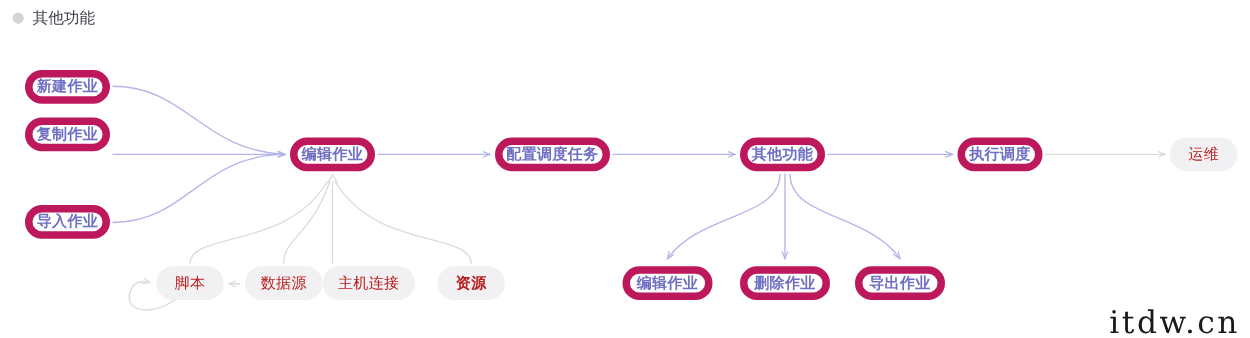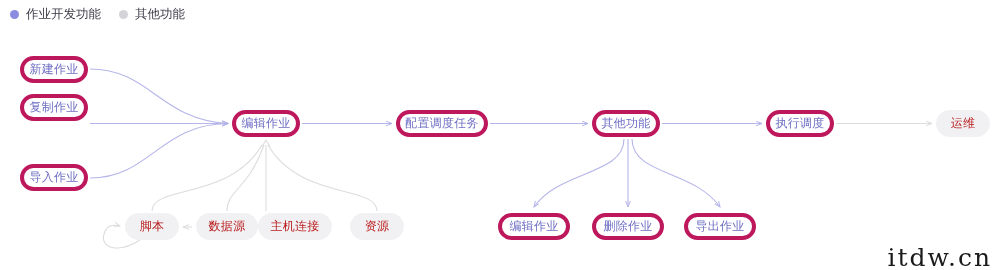--- a/index.html
+++ b/index.html
@@ -16,21 +16,21 @@
   .legend-dot.primary{background:#8b8ce0;}
   .legend-dot.secondary{background:#d4d4d8;}
   .legend-label{font-size:12.5px;color:#3c3c48;line-height:1;}
   .node{
     position:absolute;box-sizing:border-box;
     display:flex;align-items:center;justify-content:center;
     border-radius:14px;white-space:nowrap;
     font-size:12px;letter-spacing:.3px;
   }
   .node.primary{
-    background:#ffffff;border:4px solid #be185d;color:#6f6fc4;
+    background:#ffffff;border:6px solid #be185d;color:#6f6fc4;font-weight:bold;
   }
   .node.secondary{
     background:#f1f1f3;border:1px solid #f1f1f3;color:#b91c1c;
   }
   .watermark{
     position:absolute;right:8px;bottom:-2px;
     font-family:"DejaVu Serif","Liberation Serif",serif;
     font-size:25px;color:#1a1a1a;letter-spacing:2px;
   }
 </style>
@@ -83,40 +83,36 @@
     <path d="M262,146.5 L266,140 L270,146.5"></path>
 
     <path d="M192,227 L183,227" marker-end="url(#ar-s)"></path>
 
     <path d="M140,240 C118,254 100,248 104,234 C106,226 112,224 120,226" marker-end="url(#ar-s)"></path>
   </g>
 </svg>
 
 <div class="legend">
   <div class="legend-item">
-    <span class="legend-dot primary"></span>
-    <span class="legend-label">作业开发功能</span>
-  </div>
-  <div class="legend-item">
     <span class="legend-dot secondary"></span>
     <span class="legend-label">其他功能</span>
   </div>
 </div>
 
 <div id="nodes">
     <div class="node primary" style="left: 20px; top: 56px; width: 68px; height: 27px;">新建作业</div>
     <div class="node primary" style="left: 20px; top: 94px; width: 68px; height: 27px;">复制作业</div>
     <div class="node primary" style="left: 20px; top: 164px; width: 68px; height: 27px;">导入作业</div>
     <div class="node primary" style="left: 232px; top: 110px; width: 68px; height: 27px;">编辑作业</div>
     <div class="node primary" style="left: 396px; top: 110px; width: 92px; height: 27px;">配置调度任务</div>
     <div class="node primary" style="left: 592px; top: 110px; width: 68px; height: 27px;">其他功能</div>
     <div class="node primary" style="left: 766px; top: 110px; width: 68px; height: 27px;">执行调度</div>
     <div class="node secondary" style="left: 936px; top: 110px; width: 54px; height: 27px;">运维</div>
     <div class="node secondary" style="left: 125px; top: 213px; width: 54px; height: 27px;">脚本</div>
     <div class="node secondary" style="left: 196px; top: 213px; width: 62px; height: 27px;">数据源</div>
     <div class="node secondary" style="left: 258px; top: 213px; width: 74px; height: 27px;">主机连接</div>
-    <div class="node secondary" style="left: 350px; top: 213px; width: 54px; height: 27px;">资源</div>
+    <div class="node secondary" style="left: 350px; top: 213px; width: 54px; height: 27px; font-weight: bold;">资源</div>
     <div class="node primary" style="left: 498px; top: 213px; width: 72px; height: 27px;">编辑作业</div>
     <div class="node primary" style="left: 592px; top: 213px; width: 72px; height: 27px;">删除作业</div>
     <div class="node primary" style="left: 684px; top: 213px; width: 72px; height: 27px;">导出作业</div>
   </div>
 
 <div class="watermark">itdw.cn</div>
 
 </body></html>

